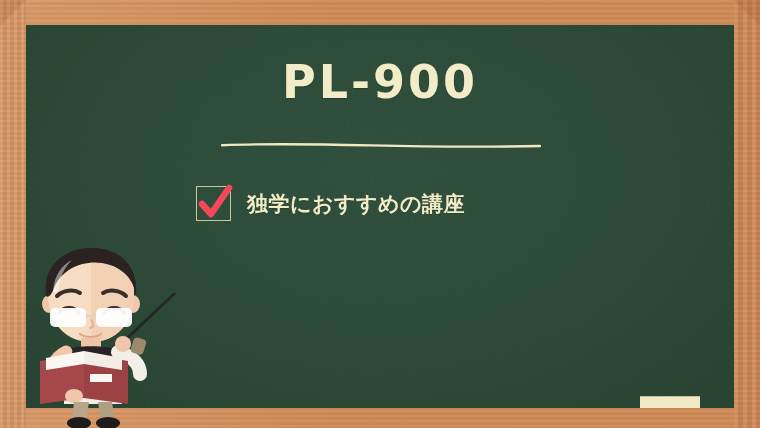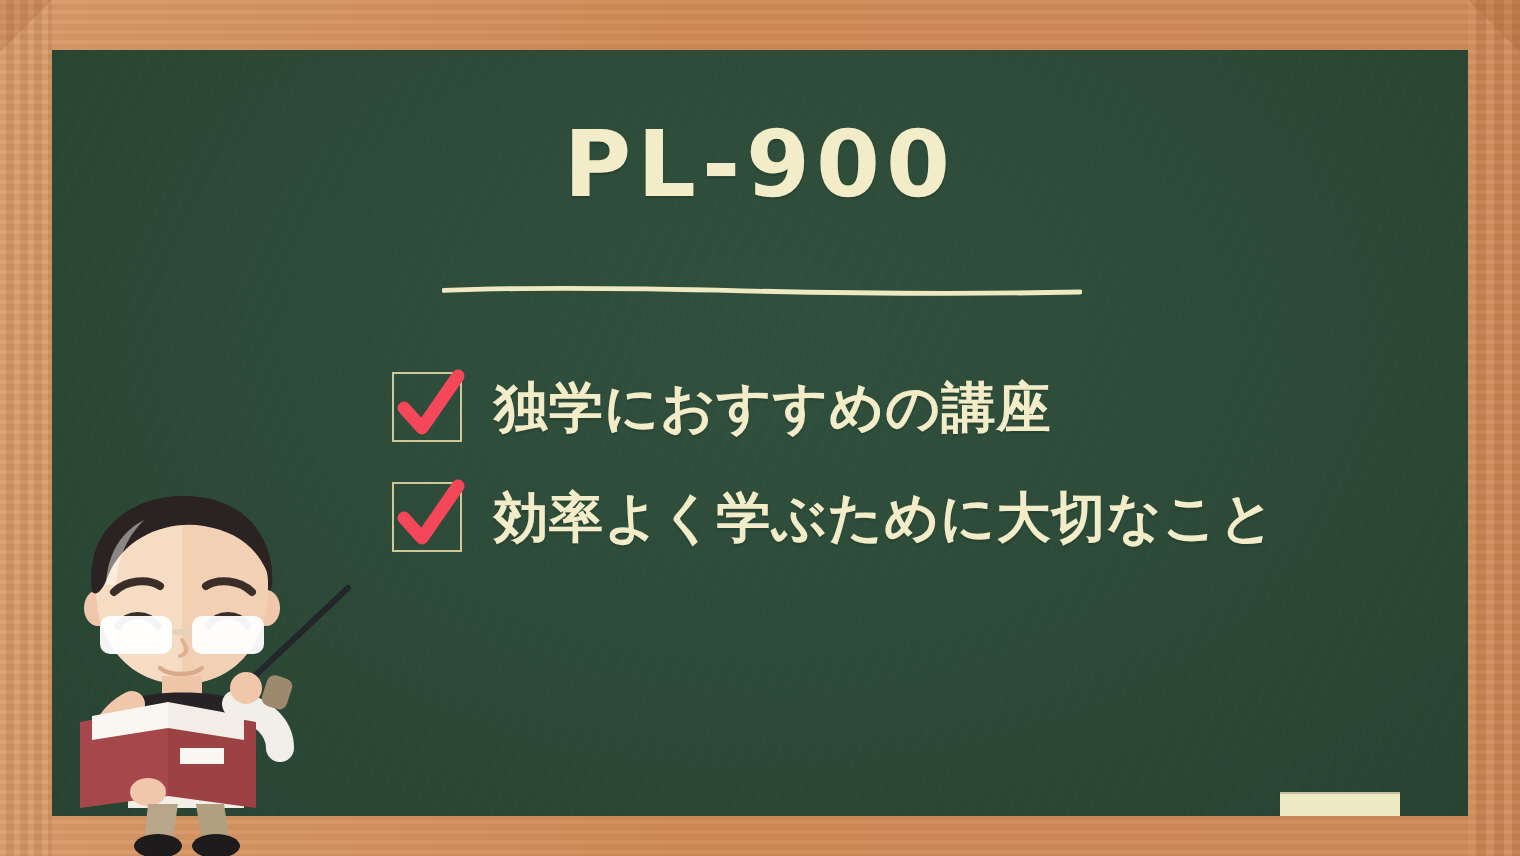--- a/index.html
+++ b/index.html
@@ -140,21 +140,21 @@
     position: absolute;
     left: -2px;
     top: -5px;
     width: 40px;
     height: 44px;
   }
   .check-label {
     margin-left: 16px;
     color: #f2ecc9;
     font-family: "DejaVu Sans", sans-serif;
-    font-size: 27px;
+    font-size: 21px;
     font-weight: 700;
     letter-spacing: 0.5px;
     white-space: nowrap;
     text-shadow: 0 1px 1px rgba(0,0,0,0.15);
   }
 
   
   .chalk-piece {
     position: absolute;
     left: 640px;
@@ -203,28 +203,20 @@
     <div class="check-row">
       <div class="checkbox">
         <svg class="checkmark" viewBox="0 0 40 44">
           <path d="M7,22 L16,32 L34,6" fill="none" stroke="#f4485a" stroke-width="6.5" stroke-linecap="round" stroke-linejoin="round"></path>
         </svg>
       </div>
       <div class="check-label">独学におすすめの講座</div>
     </div>
 
 
-    <div class="check-row">
-      <div class="checkbox">
-        <svg class="checkmark" viewBox="0 0 40 44">
-          <path d="M7,22 L16,32 L34,6" fill="none" stroke="#f4485a" stroke-width="6.5" stroke-linecap="round" stroke-linejoin="round"></path>
-        </svg>
-      </div>
-      <div class="check-label">効率よく学ぶために大切なこと</div>
-    </div>
 
   </div>
 
   <div class="chalk-piece"></div>
 
   <svg class="character" viewBox="0 0 170 182">
 
     <g>
       <line x1="94" y1="97" x2="146" y2="48" stroke="#23262a" stroke-width="3" stroke-linecap="round"></line>
     </g>

